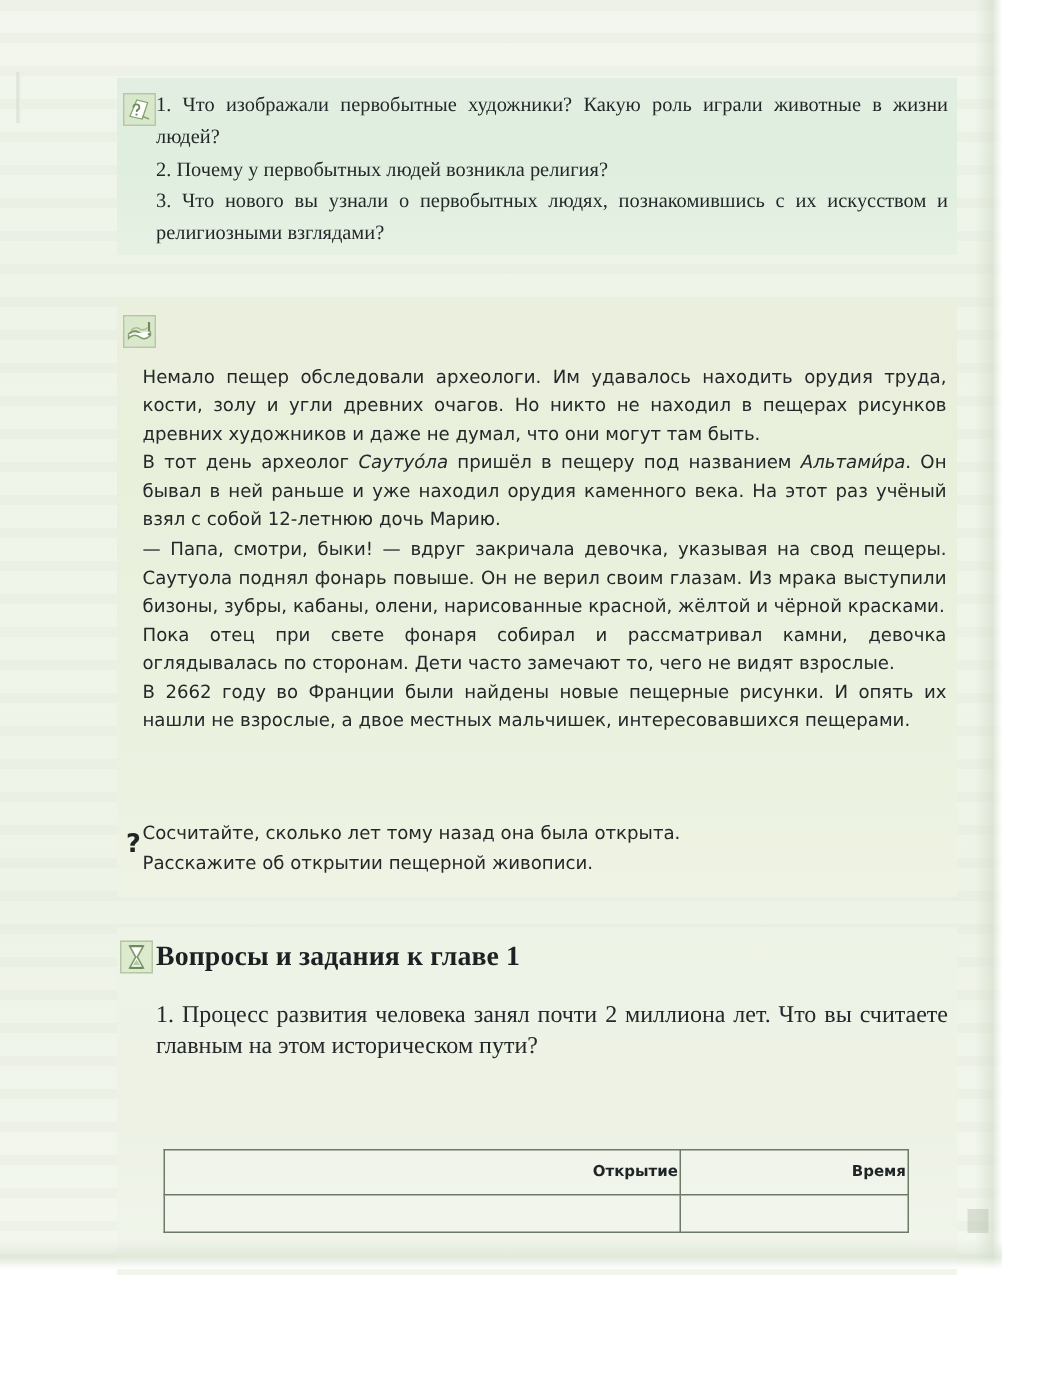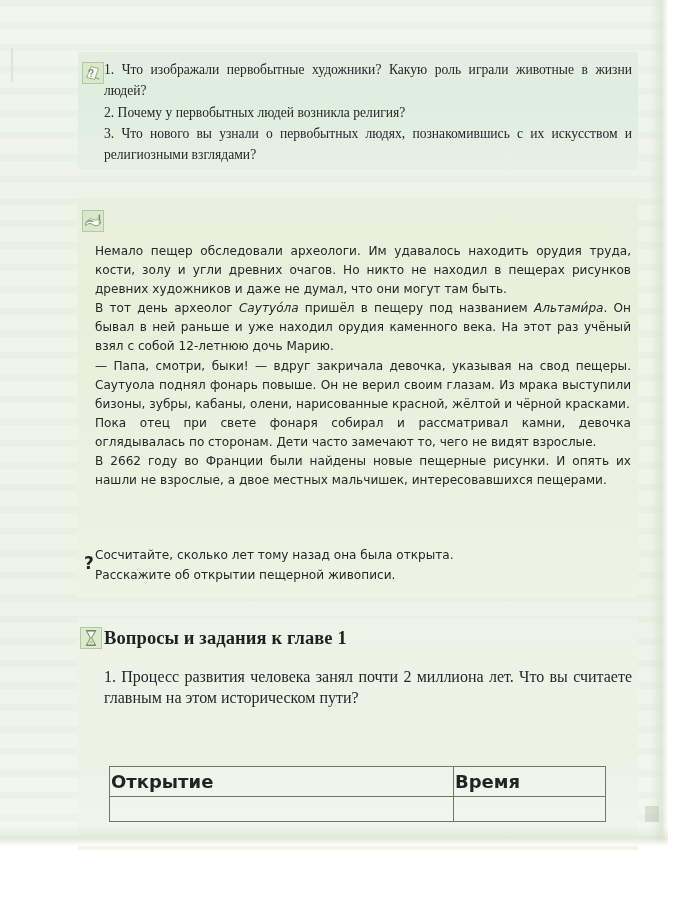--- a/index.html
+++ b/index.html
@@ -186,24 +186,24 @@
     position: absolute;
     left: 31px;
     top: 148px;
     width: 496px;
     border-collapse: collapse;
     table-layout: fixed;
   }
   #chapter-table td {
     border: 1px solid #6e7a68;
     font-family: "DejaVu Sans", "Liberation Sans", sans-serif;
-    font-size: 18px;
+    font-size: 10px;
     font-weight: bold;
     color: #1f2426;
-    text-align: left;
+    text-align: right;
     background: rgba(255,255,255,0.12);
   }
   #chapter-table .hrow td { height: 27px; }
   #chapter-table .brow td { height: 22px; }
   #chapter-table col.c1 { width: 344px; }
   #chapter-table col.c2 { width: 152px; }
 
   
   .margin-icon {
     position: absolute;

